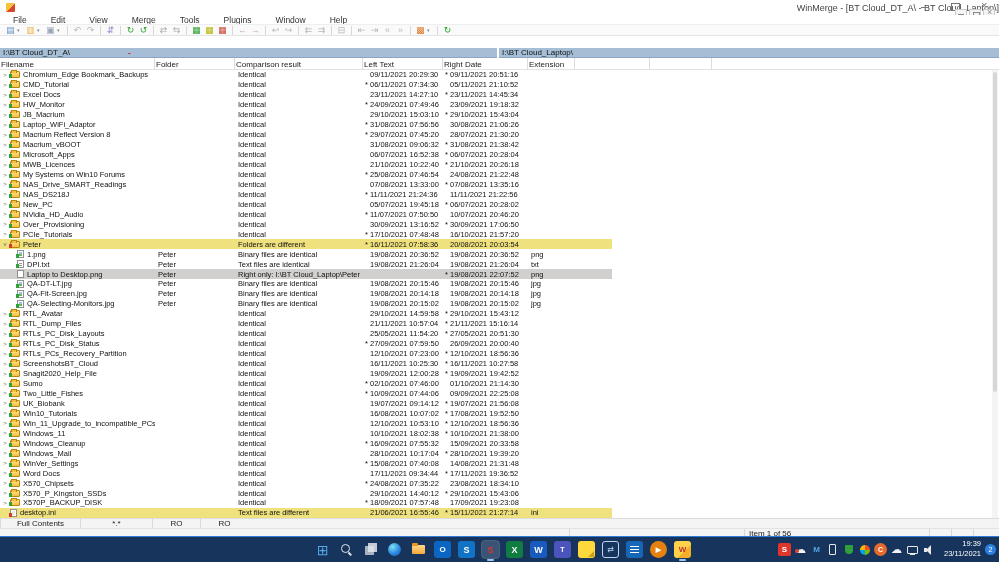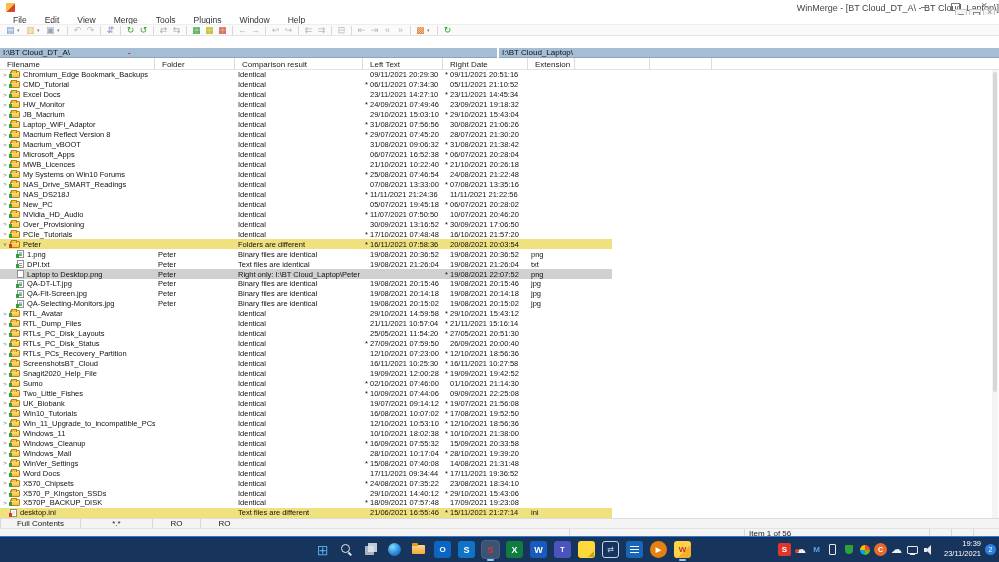--- a/index.html
+++ b/index.html
@@ -15,21 +15,21 @@
   .wc-min::before { content:""; position:absolute; left:2px; top:6px; width:8px; height:1px; background:#777; }
   .wc-restore::before { content:""; position:absolute; left:2px; top:2px; width:7px; height:6px; border:1px solid #777; }
   .wc-close::before { content:"\00D7"; position:absolute; left:2px; top:-2px; font-size:11px; color:#777; }
   .child-controls { position:absolute; right:4px; top:9px; display:flex; gap:2px; }
   .cc { width:12px; height:9px; border:1px solid #c9c9c9; background:#f4f4f4; position:relative; }
   .cc-min::before { content:""; position:absolute; left:2px; bottom:2px; width:6px; height:1px; background:#888; }
   .cc-restore::before { content:""; position:absolute; left:3px; top:2px; width:5px; height:4px; border:1px solid #888; }
   .cc-close::before { content:"\00D7"; position:absolute; left:3px; top:-3px; font-size:9px; color:#888; }
 
   
-  .menubar { position:absolute; left:0; top:15px; width:999px; height:9px; background:#fff; display:flex; align-items:center; padding-left:6px; gap:4px; }
+  .menubar { position:absolute; left:0; top:15px; width:999px; height:9px; background:#fff; display:flex; align-items:center; padding-left:6px; gap:10px; }
   .menu-item { font-size:8.5px; color:#333; padding:0 7px; white-space:nowrap; }
 
   
   .toolbar { position:absolute; left:0; top:24px; width:999px; height:12px; background:#fafafa; border-top:1px solid #eee; border-bottom:1px solid #e4e4e4; display:flex; align-items:center; padding-left:4px; }
   .ticon { font-size:9px; line-height:10px; width:13px; text-align:center; flex:none; }
   .tcaret { font-size:5px; color:#888; width:7px; flex:none; }
   .tsep { width:1px; height:9px; background:#d8d8d8; margin:0 3px; flex:none; }
 
   
   .tabbar { position:absolute; left:0; top:36px; width:999px; height:12px; background:#f3f3f3; border-bottom:1px solid #8b5cf6; display:flex; align-items:flex-end; padding-left:2px;margin-top:30px; }
@@ -44,21 +44,21 @@
 
   
   .paneheaders { position:absolute; left:0; top:48px; width:999px; height:10px; }
   .pane-hdr { position:absolute; top:0; height:10px; background:#a5bed5; border-bottom:1px solid #8ba7c0; font-size:8px; color:#111; display:flex; align-items:center; padding-left:3px; white-space:nowrap; }
   .pane-hdr.left { left:0; width:497px; }
   .pane-hdr.right { left:499px; width:500px; }
   .pane-marker { color:#cc1111; font-weight:bold; margin-left:58px; }
 
   
   .colheaders { position:absolute; left:0; top:58px; width:999px; height:12px; background:#fff; border-bottom:1px solid #e2e2e2; display:flex; }
-  .colh { font-size:8px; color:#222; display:flex; align-items:center; padding-left:7px; border-right:1px solid #dcdcdc; height:12px; white-space:nowrap; overflow:hidden; }
+  .colh { font-size:8px; color:#222; display:flex; align-items:center; padding-left:1px; border-right:1px solid #dcdcdc; height:12px; white-space:nowrap; overflow:hidden; }
   .h0{width:155px;} .h1{width:80px;} .h2{width:128px;} .h3{width:80px;} .h4{width:85px;} .h5{width:47px;} .h6{width:75px;} .h7{width:62px;}
 
   
   .filelist { position:absolute; left:0; top:70px; width:999px; height:448px; background:#fff; overflow:hidden; }
   .row { height:9.955px; display:flex; align-items:center; font-size:7.5px; color:#111; white-space:nowrap; }
   .row.diff { background:linear-gradient(to right,#efe17e 0,#efe17e 612px,transparent 612px); }
   .row.sel  { background:linear-gradient(to right,#d2d0ce 0,#d2d0ce 612px,transparent 612px); }
   .cell { overflow:hidden; flex:none; display:flex; align-items:center; height:100%; }
   .c-name{width:155px;} .c-folder{width:80px; padding-left:3px;} .c-result{width:128px; padding-left:3px;} .c-date{width:80px;} .c-date2{width:85px;} .c-ext{width:47px; padding-left:3px;}
   .chev { width:10px; text-align:center; color:#6a6a6a; font-size:6px; flex:none; }

